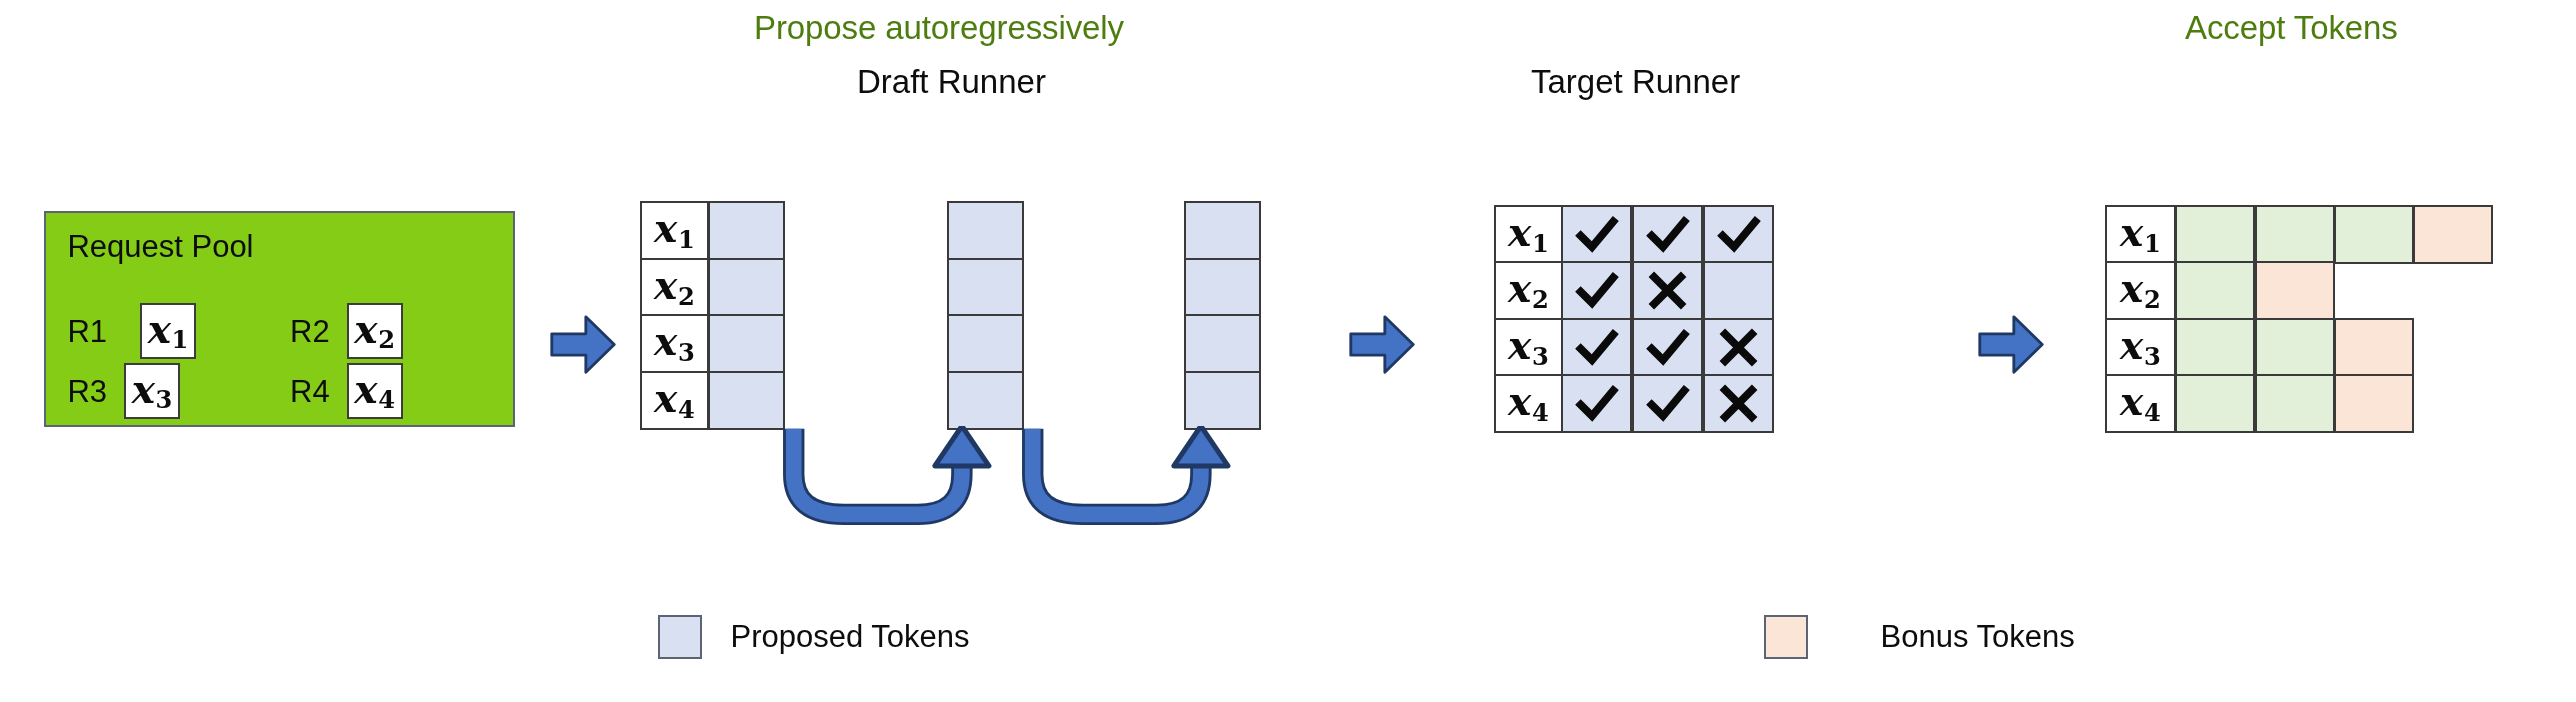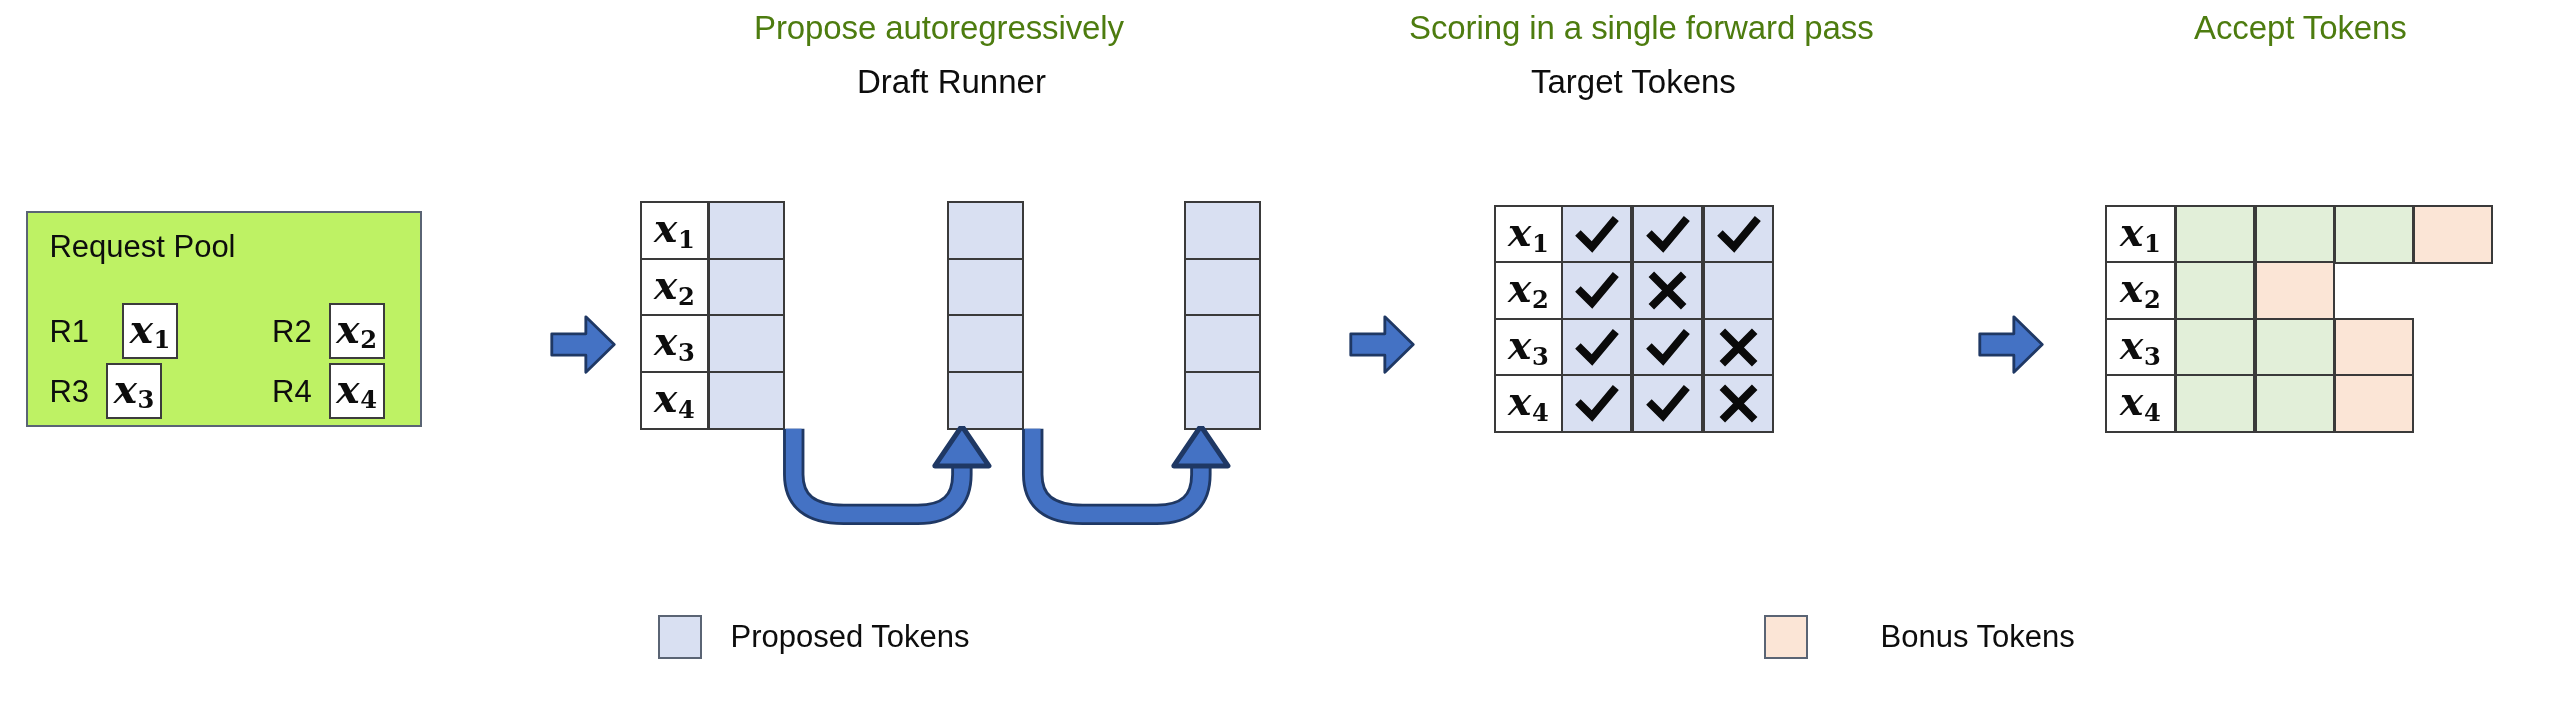--- a/index.html
+++ b/index.html
@@ -36,26 +36,26 @@
     position: absolute;
     font-size: 33px;
     font-weight: 400;
     color: #0d0d0d;
     white-space: nowrap;
   }
 
   
   #request-pool {
     position: absolute;
-    left: 26px;
+    left: 44px;
     top: 211px;
-    width: 396px;
+    width: 471px;
     height: 216px;
     border: 2.1px solid #5a6474;
-    background: #bef264;
+    background: #84cc16;
     box-sizing: border-box;
   }
   #request-pool-title {
     position: absolute;
     left: 21.4px;
     top: 15.7px;
     font-size: 31px;
     color: #0d0d0d;
     white-space: nowrap;
   }
@@ -146,24 +146,23 @@
   }
 </style>
 </head>
 <body>
 
 <div class="stage">
 
   <div class="title" style="left:754px; top:8.6px;">Propose autoregressively</div>
   <div class="title-sub" style="left:857px; top:63px;">Draft Runner</div>
 
-  <div class="title" style="left:1409px; top:8.6px;">Scoring in a single forward pass</div>
-  <div class="title-sub" style="left:1531px; top:63px;">Target Tokens</div>
-
-  <div class="title" style="left:2185px; top:8.6px;margin-left:9px;">Accept Tokens</div>
+  <div class="title-sub" style="left:1531px; top:63px;">Target Runner</div>
+
+  <div class="title" style="left:2185px; top:8.6px;">Accept Tokens</div>
 
   <div id="request-pool">
     <div id="request-pool-title">Request Pool</div>
 
     <div class="req-item" style="left:21.4px; top:90px;gap:33px;">
       <span class="req-label">R1</span>
       <span class="req-box">
         <span class="mathx"><i>x</i><sub>1</sub></span>
       </span>
     </div>

